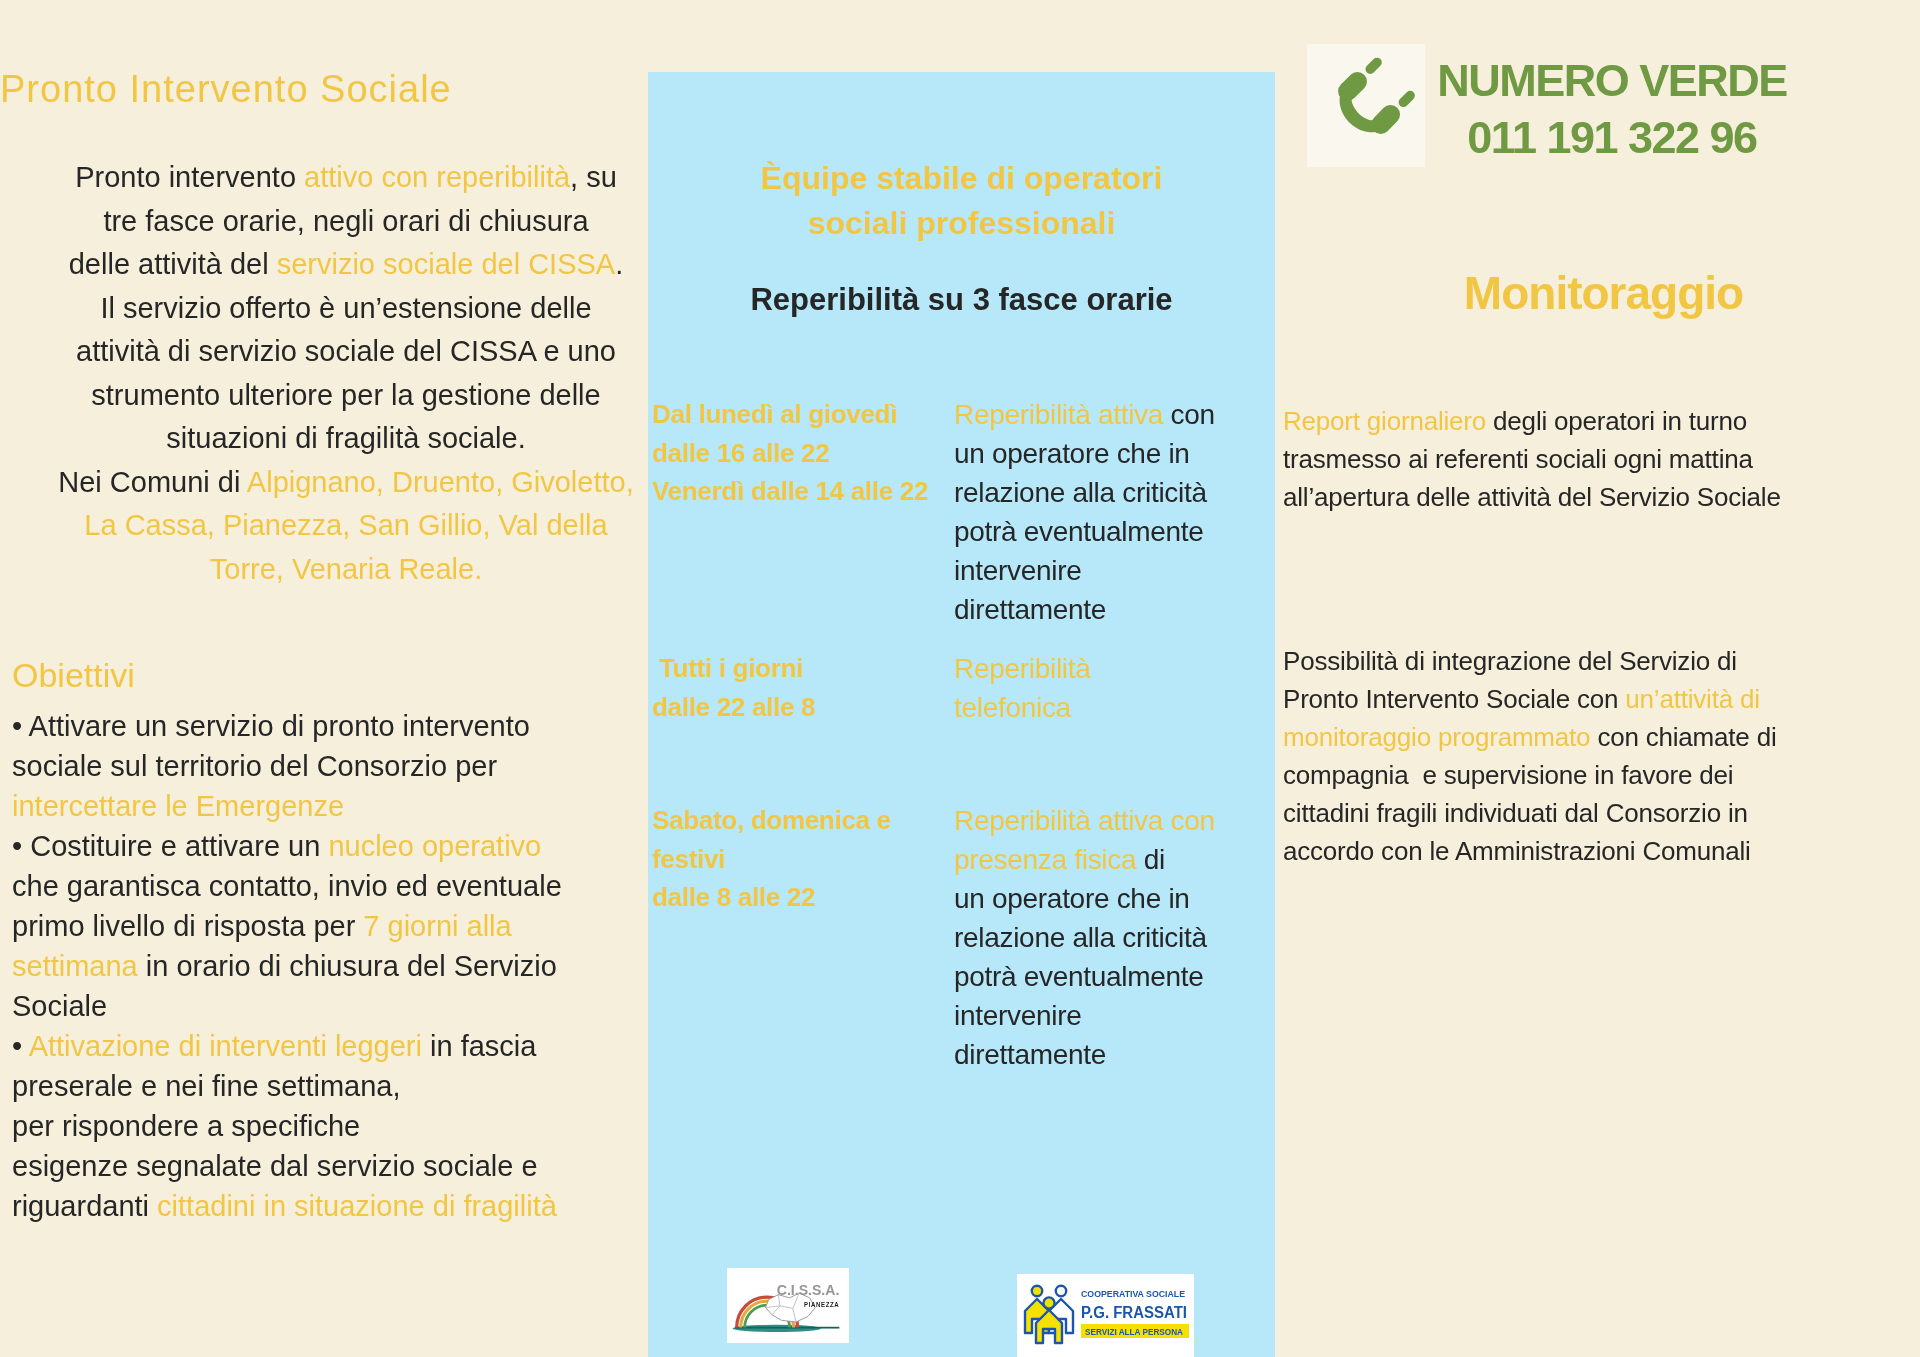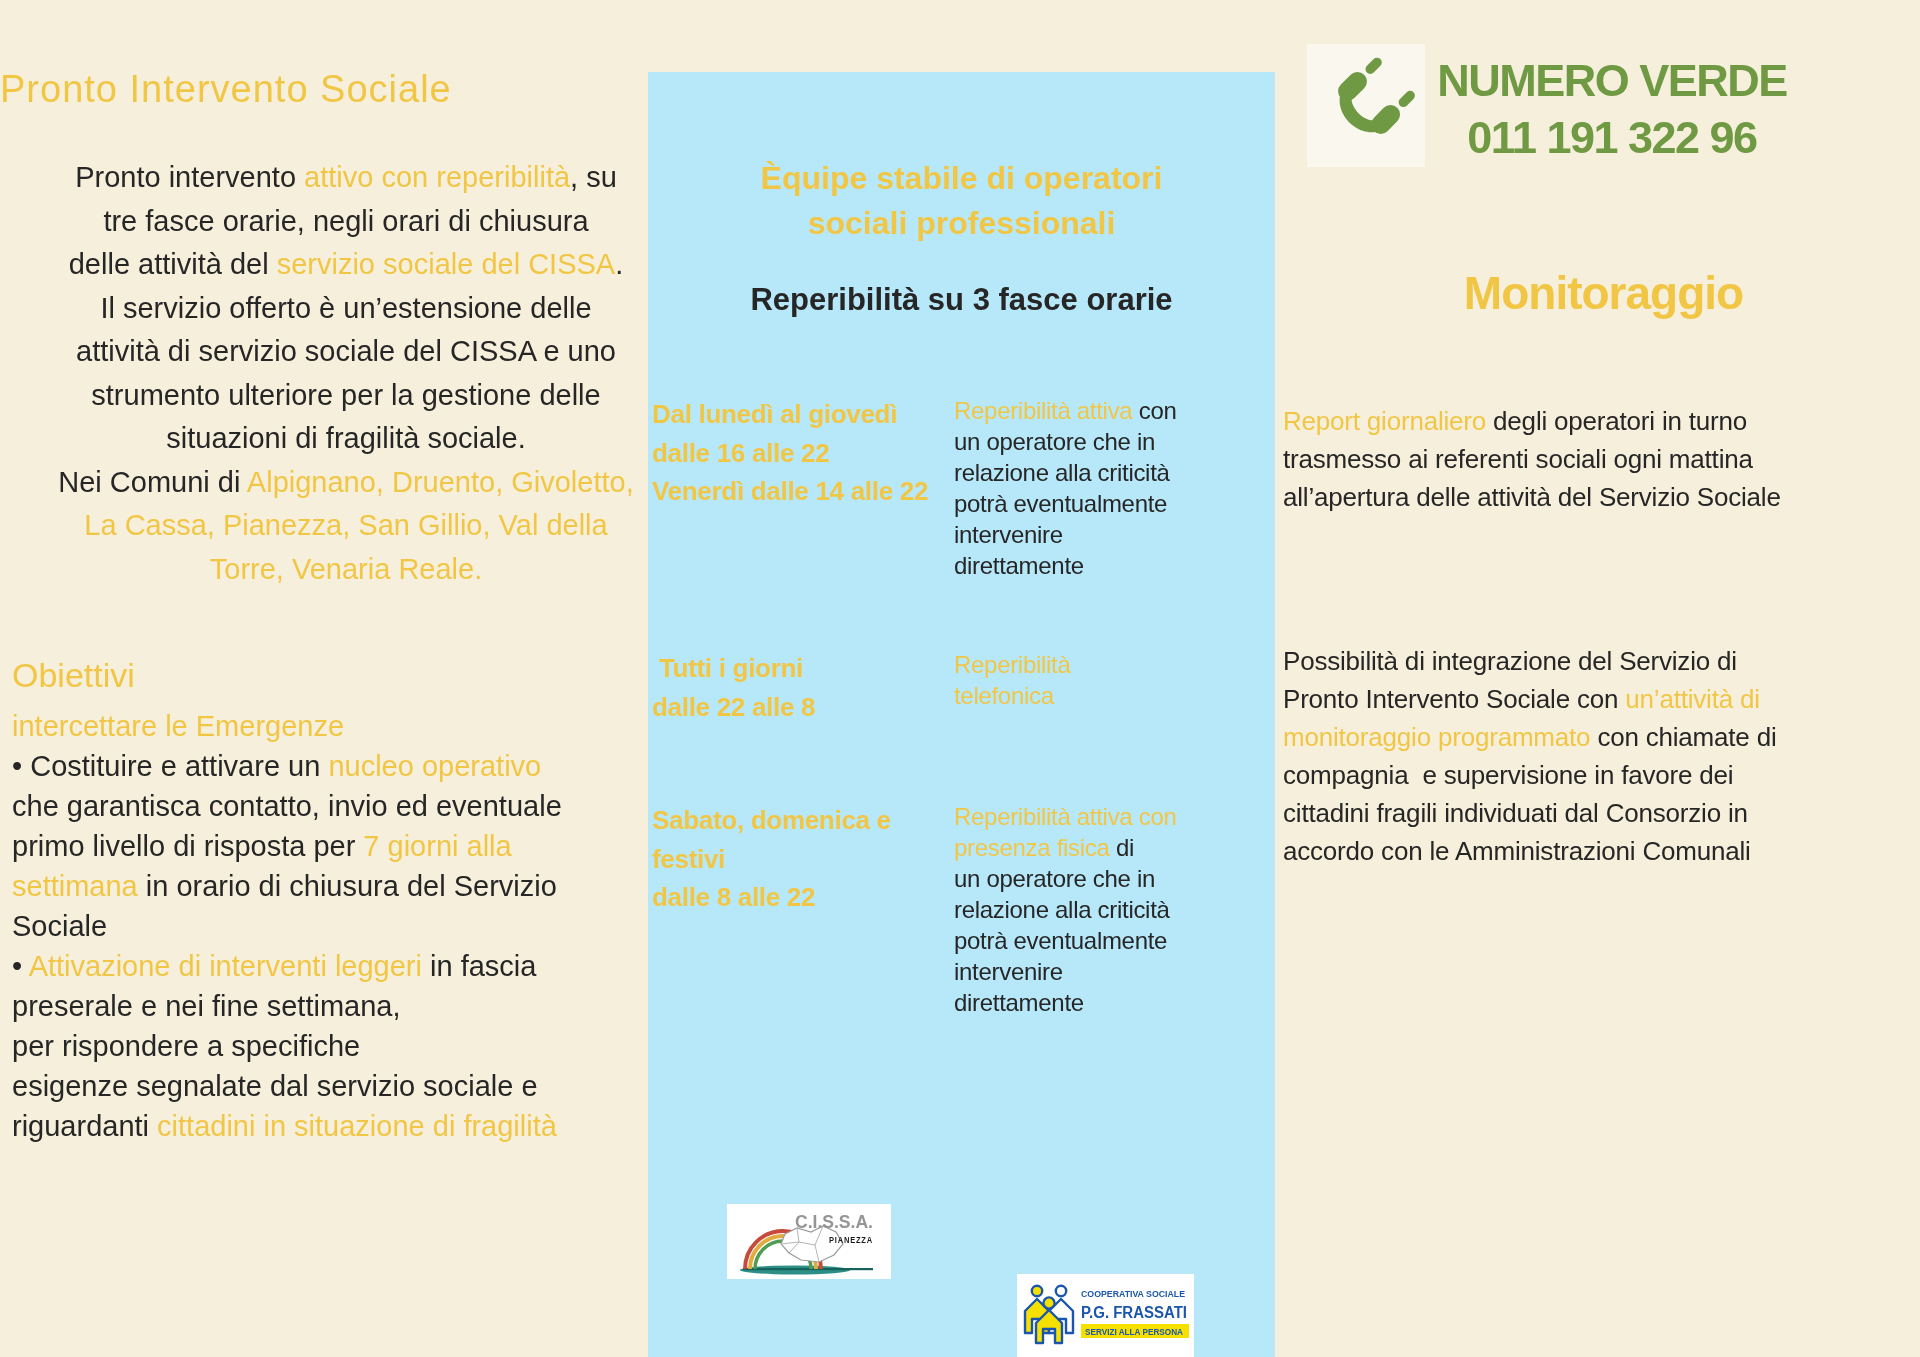--- a/index.html
+++ b/index.html
@@ -64,24 +64,24 @@
   .row1{top:323px;}
   .row2{top:577px;}
   .row3{top:729px;}
   .when{
     flex:none;width:302px;
     font-weight:bold;font-size:26px;line-height:38.5px;
     letter-spacing:-0.3px;color:var(--accent-yellow);
   }
   .what{
     flex:none;width:320px;
-    font-size:24px;line-height:31px;letter-spacing:-0.3px;
+    font-size:28px;line-height:39px;letter-spacing:-0.3px;
   }
   .logo-box{position:absolute;background:#ffffff;overflow:hidden;}
-  .logo-cissa{left:79px;top:1132px;width:164px;height:75px;text-align:center;}
+  .logo-cissa{left:79px;top:1196px;width:122px;height:75px;text-align:center;}
   .logo-frassati{left:369px;top:1202px;width:177px;height:83px;}
   .logo-box svg{display:block;width:100%;height:100%;}
   .logo-box text{font-family:"Liberation Sans","DejaVu Sans",sans-serif;}
 
   
   .phone-box{
     left:1307px;top:44px;width:118px;height:123px;
     background:#faf7ee;
     display:flex;align-items:center;justify-content:center;
   }
@@ -114,21 +114,23 @@
 Il servizio offerto è un’estensione delle
 attività di servizio sociale del CISSA e uno
 strumento ulteriore per la gestione delle
 situazioni di fragilità sociale.
 Nei Comuni di </span><span class="seg-y">Alpignano, Druento, Givoletto,
 La Cassa, Pianezza, San Gillio, Val della
 Torre, Venaria Reale.</span></div>
 
 <div class="abs objectives-title">Obiettivi</div>
 
-<div class="abs objectives pre"><span class="seg-y">intercettare le Emergenze</span><span class="seg-k">
+<div class="abs objectives pre"><span class="seg-k">• Attivare un servizio di pronto intervento
+sociale sul territorio del Consorzio per
+</span><span class="seg-y">intercettare le Emergenze</span><span class="seg-k">
 • Costituire e attivare un </span><span class="seg-y">nucleo operativo</span><span class="seg-k">
 che garantisca contatto, invio ed eventuale
 primo livello di risposta per </span><span class="seg-y">7 giorni alla
 settimana</span><span class="seg-k"> in orario di chiusura del Servizio
 Sociale
 • </span><span class="seg-y">Attivazione di interventi leggeri</span><span class="seg-k"> in fascia
 preserale e nei fine settimana,
 per rispondere a specifiche
 esigenze segnalate dal servizio sociale e
 riguardanti </span><span class="seg-y">cittadini in situazione di fragilità</span></div>

